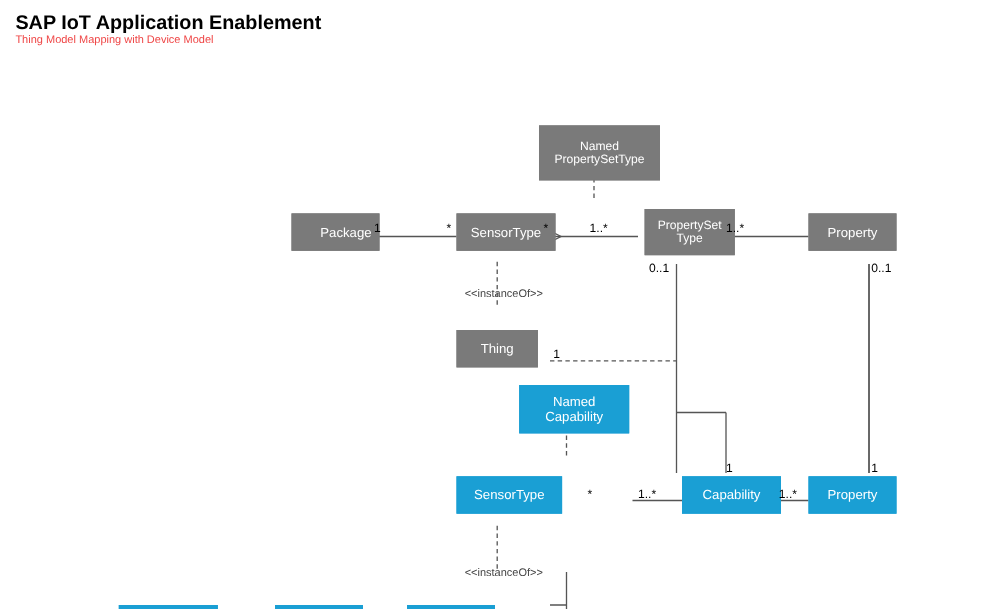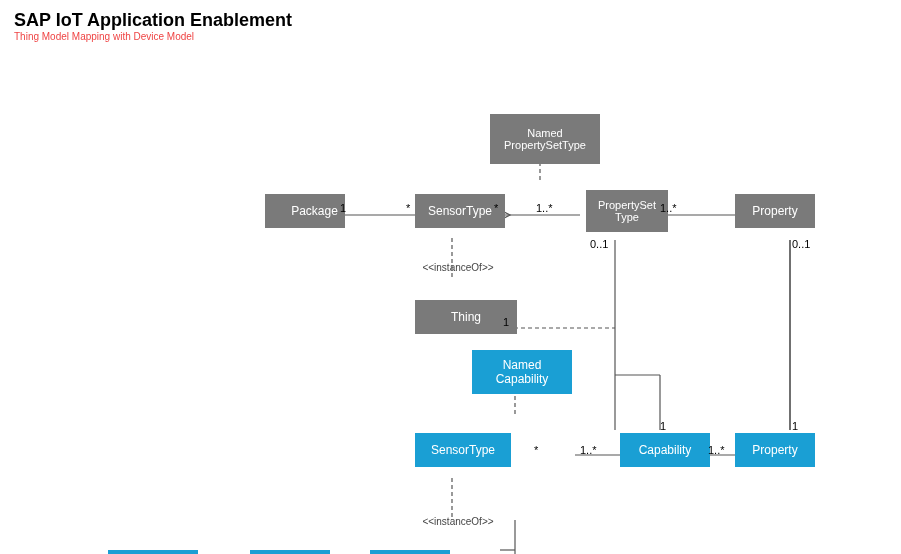--- a/index.html
+++ b/index.html
@@ -145,21 +145,21 @@
 
   <div class="box box-gray" style="left:586px; top:130px; width:82px; height:42px; font-size:11px;">
     <span style="white-space:pre-line;">PropertySet
 Type</span>
   </div>
 
   <div class="box box-gray" style="left:735px; top:134px; width:80px; height:34px;">
     <span>Property</span>
   </div>
 
-  <div class="box box-gray" style="left:415px; top:240px; width:102px; height:34px;">
+  <div class="box box-gray" style="left:415px; top:240px; width:74px; height:34px;">
     <span>Thing</span>
   </div>
 
   <div class="box box-blue" style="left:472px; top:290px; width:100px; height:44px;">
     <span style="white-space:pre-line;">Named
 Capability</span>
   </div>
 
   <div class="box box-blue" style="left:415px; top:373px; width:96px; height:34px;">
     <span>SensorType</span>

